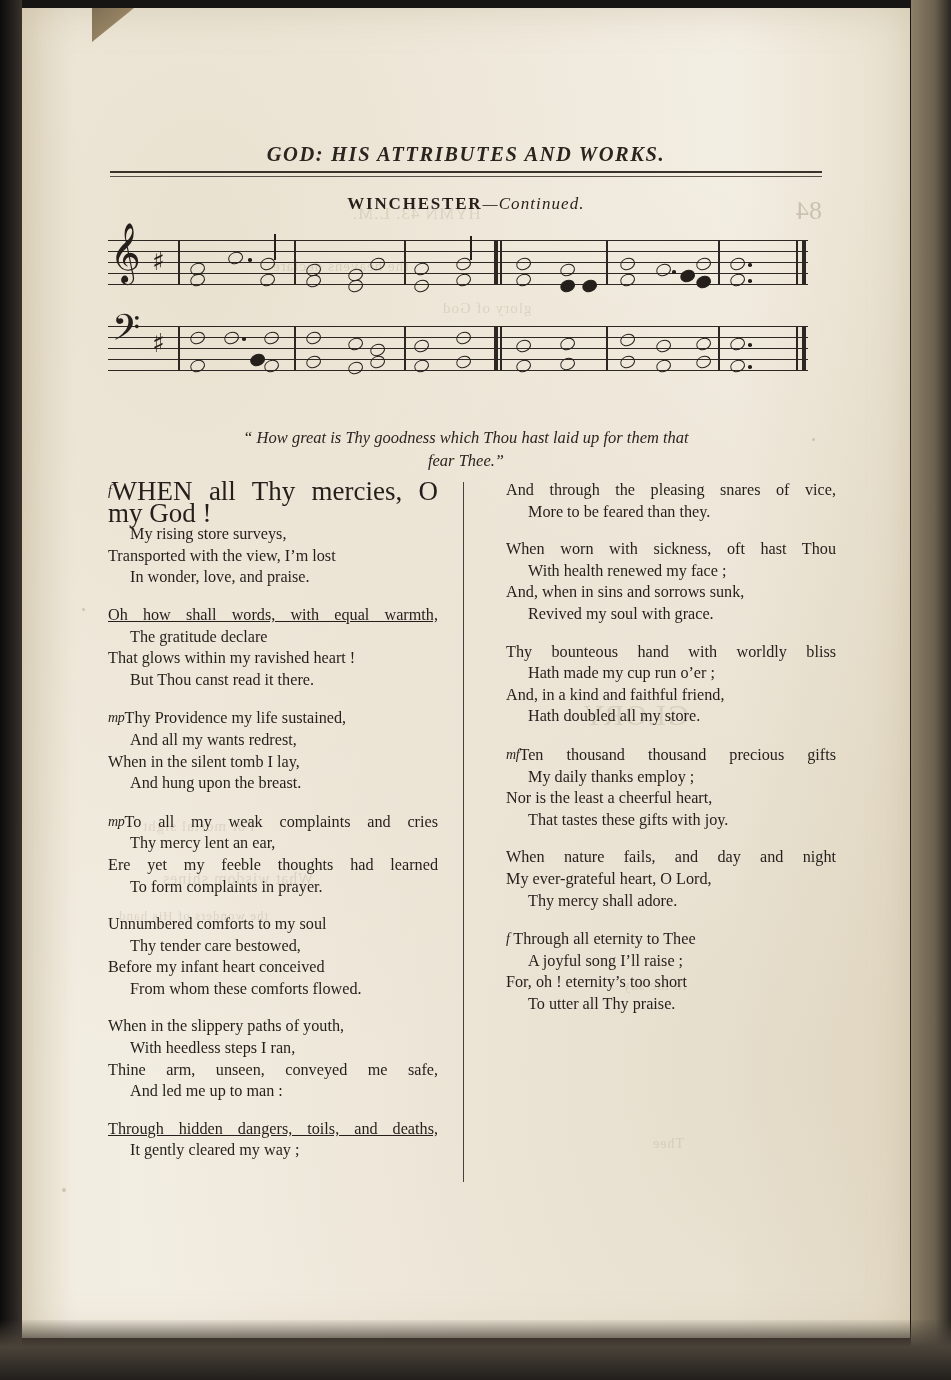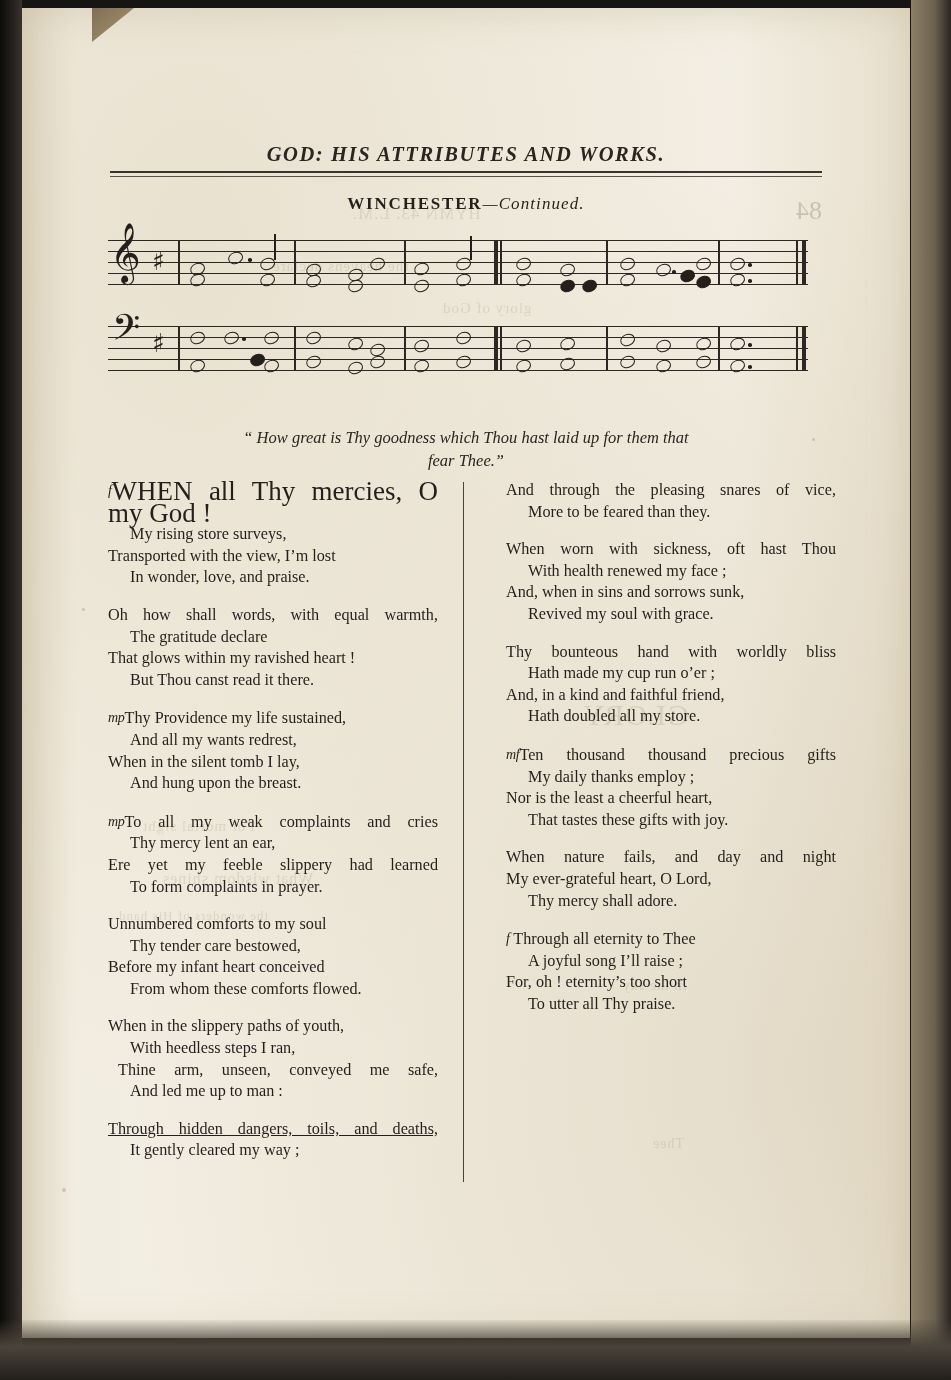--- a/index.html
+++ b/index.html
@@ -403,51 +403,51 @@
         <div class="col left">
 
           <div class="stanza">
             <p class="line1"><span class="dyn">f</span><span class="dropcap">WHEN all Thy mercies, O my God !</span></p>
             <p class="ind">My rising store surveys,</p>
             <p>Transported with the view, I’m lost</p>
             <p class="ind">In wonder, love, and praise.</p>
           </div>
 
           <div class="stanza">
-            <p class="justline" style="text-align:justify; text-align-last:justify;">Oh how shall words, with equal warmth,</p>
+            <p class="justline" style="text-align:justify; text-align-last:justify;text-decoration:underline;">Oh how shall words, with equal warmth,</p>
             <p class="ind">The gratitude declare</p>
             <p>That glows within my ravished heart !</p>
             <p class="ind">But Thou canst read it there.</p>
           </div>
 
           <div class="stanza">
             <p class="line1"><span class="dyn">mp</span><span>Thy Providence my life sustained,</span></p>
             <p class="ind">And all my wants redrest,</p>
             <p>When in the silent tomb I lay,</p>
             <p class="ind">And hung upon the breast.</p>
           </div>
 
           <div class="stanza">
             <p class="line1" style="text-align:justify; text-align-last:justify;"><span class="dyn">mp</span><span>To all my weak complaints and cries</span></p>
             <p class="ind">Thy mercy lent an ear,</p>
-            <p style="text-align:justify; text-align-last:justify;">Ere yet my feeble slippery had learned</p>
+            <p style="text-align:justify; text-align-last:justify;">Ere yet my feeble thoughts had learned</p>
             <p class="ind">To form complaints in prayer.</p>
           </div>
 
           <div class="stanza">
             <p>Unnumbered comforts to my soul</p>
             <p class="ind">Thy tender care bestowed,</p>
             <p>Before my infant heart conceived</p>
             <p class="ind">From whom these comforts flowed.</p>
           </div>
 
           <div class="stanza">
             <p>When in the slippery paths of youth,</p>
             <p class="ind">With heedless steps I ran,</p>
-            <p style="text-align:justify; text-align-last:justify;margin-left:10px;">Thine arm, unseen, conveyed me safe,</p>
+            <p style="text-align:justify; text-align-last:justify;">Thine arm, unseen, conveyed me safe,</p>
             <p class="ind">And led me up to man :</p>
           </div>
 
           <div class="stanza">
             <p style="text-align:justify; text-align-last:justify;text-decoration:underline;">Through hidden dangers, toils, and deaths,</p>
             <p class="ind">It gently cleared my way ;</p>
           </div>
 
         </div>
 

